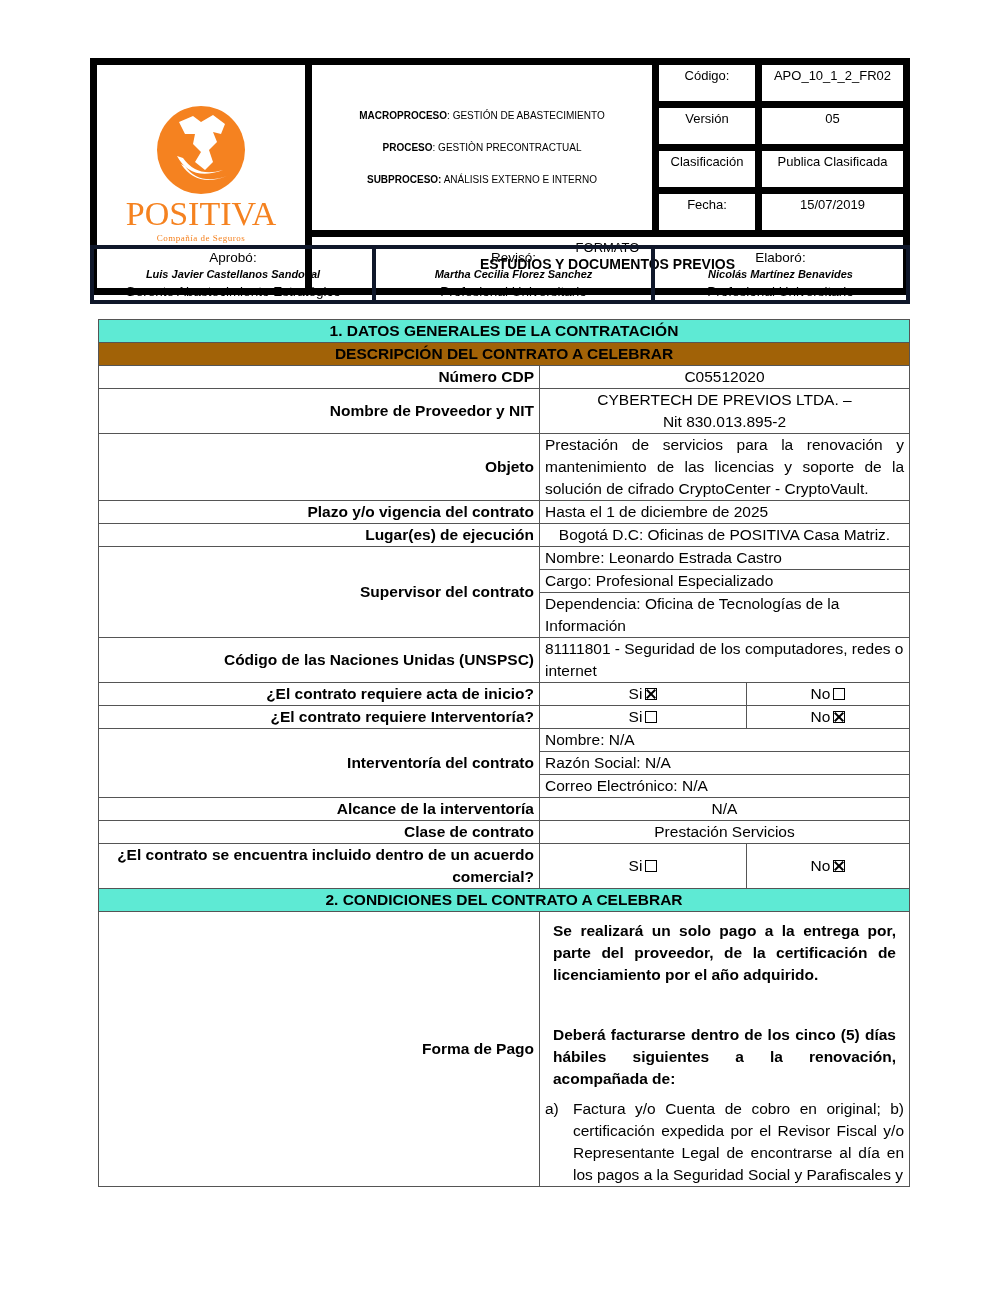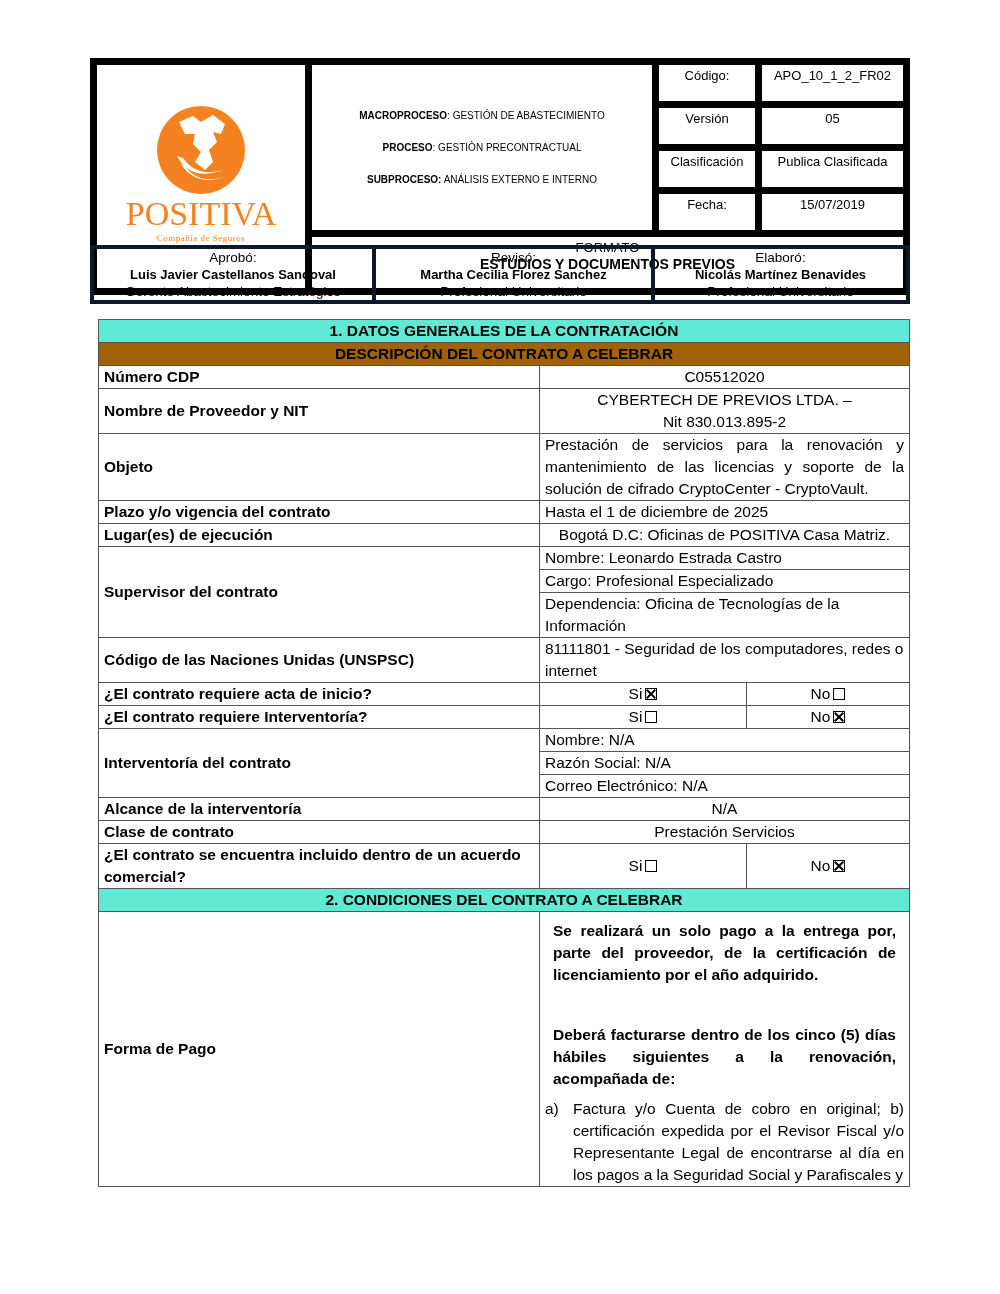--- a/index.html
+++ b/index.html
@@ -13,26 +13,26 @@
   .proc-cell p { margin: 0 0 16px 0; font-size: 10px; }
   .proc-cell p:last-child { margin-bottom: 0; }
   .proc-cell b { font-weight: bold; }
   .meta-l { width: 96px; height: 33px; padding-top: 3px !important; }
   .meta-r { height: 33px; padding-top: 3px !important; }
   .fmt-cell { height: 49px; vertical-align: top; padding-top: 2px !important; line-height: 17px; }
   .fmt-cell .t2 { font-weight: bold; font-size: 14px; }
 
   .sign { position: absolute; left: 90px; top: 245px; width: 820px; border-collapse: collapse; }
   .sign td { border: 4px solid #0f172a; padding: 0; font-size: 13.5px; text-align: center; line-height: 17px; vertical-align: top; }
-  .sign .nm { font-weight: bold; font-size: 13px; }
+  .sign .nm { font-weight: bold; font-size: 11px; font-style: italic; }
 
   
   .main { position: absolute; left: 98px; top: 319px; width: 812px; border-collapse: collapse; font-family: "Liberation Sans", sans-serif; }
   .main td { border: 1px solid #555; padding: 0 5px; font-size: 15.5px; line-height: 22px; vertical-align: middle; }
-  .main .lbl { width: 430px; text-align: left; font-weight: bold; }
+  .main .lbl { width: 430px; text-align: right; font-weight: bold; }
   .main .c { text-align: center; }
   .main .j { text-align: justify; }
   .band1 { background: #5eead4; text-align: center; font-weight: bold; }
   .band2 { background: #a16207; text-align: center; font-weight: bold; }
   .chk { display: inline-block; width: 10px; height: 10px; border: 1.6px solid #000; position: relative; vertical-align: -1px; margin-left: 3px; box-sizing: content-box; }
   .chk.on::before, .chk.on::after { content: ""; position: absolute; left: -1px; top: 4px; width: 12px; height: 2px; background: #000; }
   .chk.on::before { transform: rotate(45deg); }
   .chk.on::after { transform: rotate(-45deg); }
   .para { margin: 8px; font-weight: bold; }
   .gap { height: 22px; }

